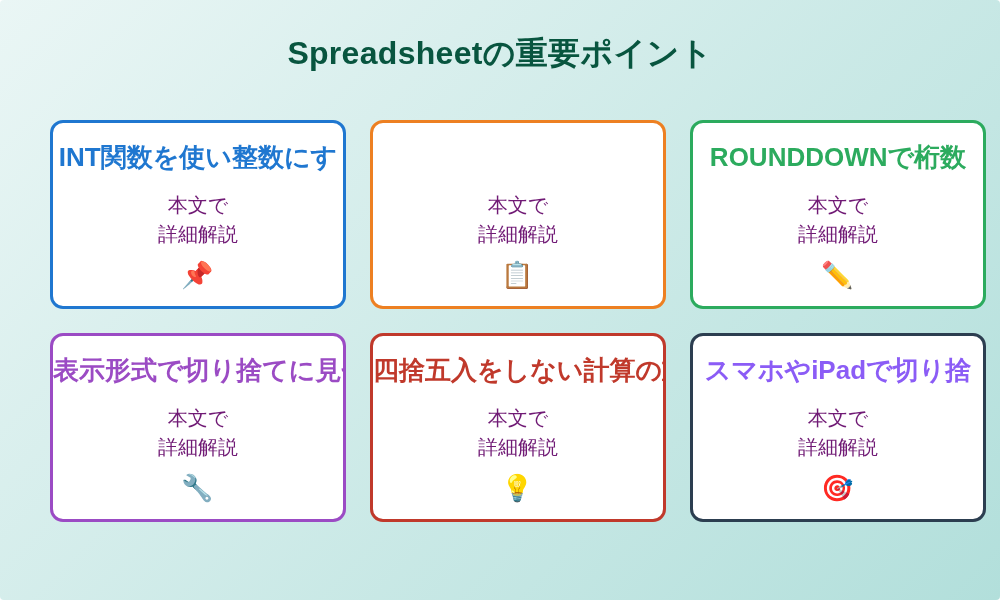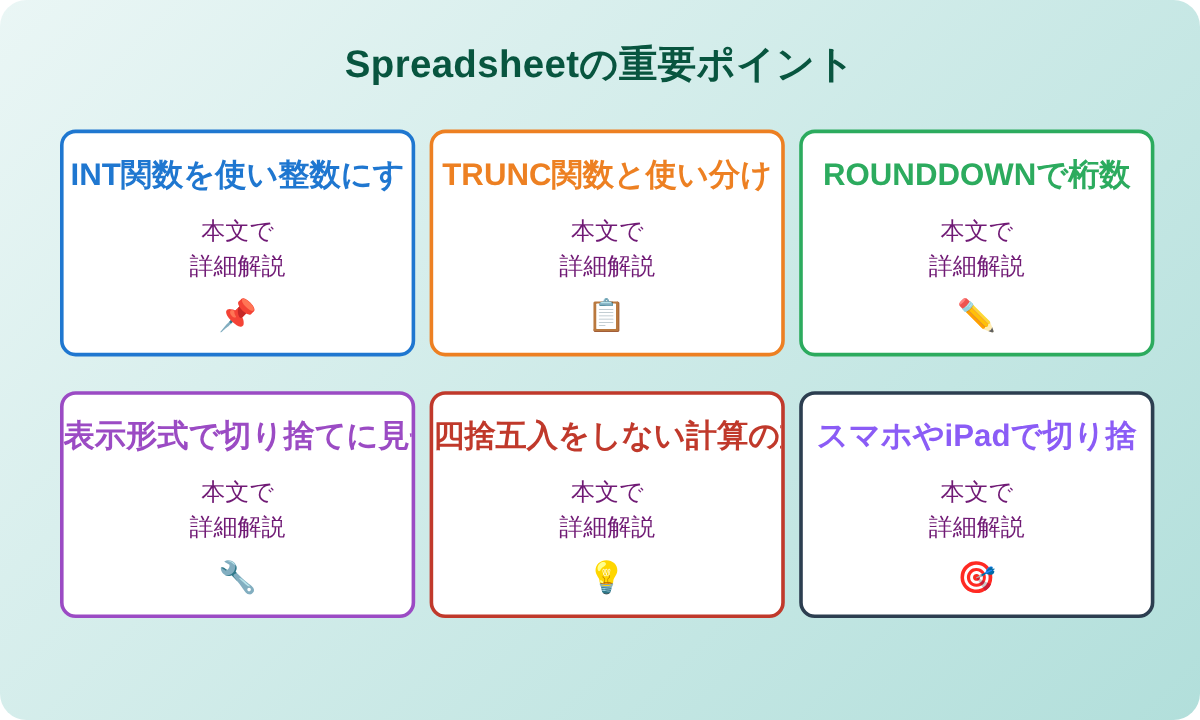--- a/index.html
+++ b/index.html
@@ -9,49 +9,50 @@
     height: 600px;
     overflow: hidden;
     font-family: "Liberation Sans", "DejaVu Sans", sans-serif;
   }
 
   #canvas {
     position: relative;
     width: 1000px;
     height: 600px;
     box-sizing: border-box;
-    border-radius: 22px;
+    border-radius: 4px;
     background: linear-gradient(135deg, #eaf6f5 0%, #e2f2f0 22%, #cfe9e6 55%, #b8e0dc 82%, #b2dfdb 100%);
     overflow: hidden;
   }
 
   #infographic-title {
     position: absolute;
     top: 32px;
     left: 0;
     width: 1000px;
     text-align: center;
     font-size: 32px;
     font-weight: bold;
     color: #08553f;
     letter-spacing: 0.3px;
     white-space: nowrap;
   }
 
   #card-grid {
     position: absolute;
     left: 50px;
-    top: 108px;
+    top: 120px;
     width: 912px;
     height: 400px;
     display: grid;
     grid-template-columns: repeat(3, 296px);
     grid-template-rows: 189px 189px;
     column-gap: 12px;
     row-gap: 29px;
+    gap: 24px;
   }
 
   .card {
     position: relative;
     box-sizing: border-box;
     background: #ffffff;
     border: 3px solid #1f77d0;
     border-radius: 13px;
     overflow: hidden;
     display: block;
@@ -103,21 +104,20 @@
   <div id="card-grid">
 
     <div class="card" style="border-color: rgb(31, 119, 208);">
       <div class="card-title" style="color: rgb(31, 119, 208);">INT関数を使い整数にす</div>
       <div class="card-body">本文で
 詳細解説</div>
       <div class="card-icon">📌</div>
     </div>
 
     <div class="card" style="border-color: rgb(237, 128, 34);">
-      <div class="card-title" style="color: rgb(237, 128, 34);">TRUNC関数と使い分け</div>
       <div class="card-body">本文で
 詳細解説</div>
       <div class="card-icon">📋</div>
     </div>
 
     <div class="card" style="border-color: rgb(44, 171, 94); padding-left: 30px;">
       <div class="card-title" style="color: rgb(44, 171, 94);">ROUNDDOWNで桁数</div>
       <div class="card-body">本文で
 詳細解説</div>
       <div class="card-icon">✏️</div>

